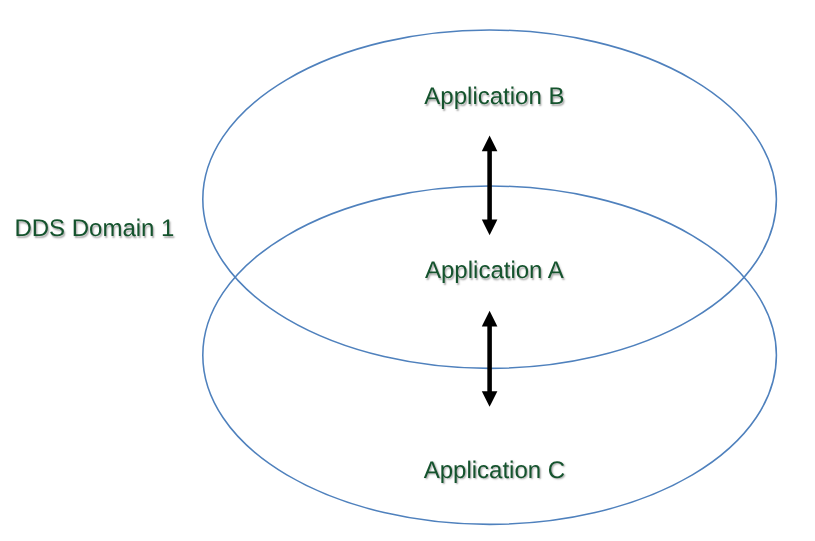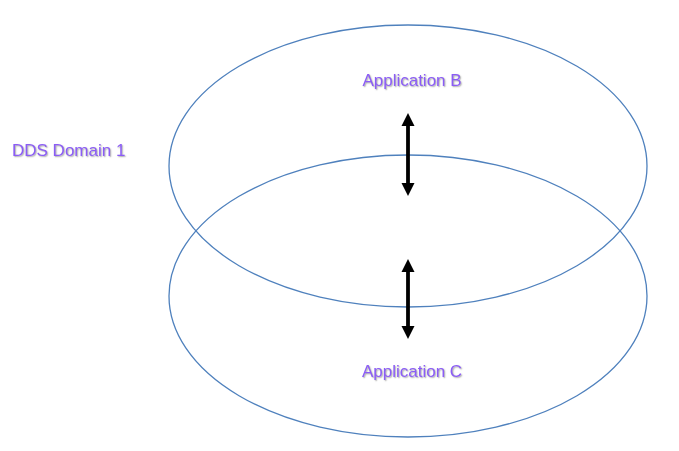--- a/index.html
+++ b/index.html
@@ -24,30 +24,31 @@
     fill: none;
     stroke-width: 1.3px;
   }
   .arrow-stem {
     stroke-width: 3.8px;
     stroke-linecap: butt;
   }
   .label {
     position: absolute;
     white-space: nowrap;
-    color: #8b5cf6;
-    font-size: 17px;
+    color: #14532d;
+    font-size: 20px;
     line-height: 1.1;
     text-shadow: 1px 1px 1.5px rgba(0,0,0,0.35);
   }
   .app-label {
     transform: translate(-50%, -50%);
   }
   .domain-label {
     transform: translateY(-50%);
+    margin-top: 40px;
   }
 </style>
 </head>
 <body>
 
 <div class="canvas">
   <svg width="679" height="451" viewBox="0 0 679 451">
     <ellipse class="domain-ellipse" cx="408" cy="166" rx="239" ry="141" stroke="#4f81bd"></ellipse>
     <ellipse class="domain-ellipse" cx="408" cy="296" rx="239" ry="141" stroke="#4f81bd"></ellipse>
     <g class="double-arrow">
@@ -58,14 +59,15 @@
     <g class="double-arrow">
         <line x1="408" x2="408" y1="269" y2="329" stroke="#000000" class="arrow-stem"></line>
         <path d="M 408 259 L 401.5 272 L 414.5 272 Z" fill="#000000"></path>
         <path d="M 408 339 L 401.5 326 L 414.5 326 Z" fill="#000000"></path>
       </g>
   </svg>
 
   <div class="label domain-label" style="left: 12px; top: 151px;">DDS Domain 1</div>
 
   <div class="label app-label" style="left: 412px; top: 81px;">Application B</div>
-  <div class="label app-label" style="left: 412px; top: 372px;">Application C</div>
+  <div class="label app-label" style="left: 412px; top: 226px;">Application A</div>
+  <div class="label app-label" style="left: 412px; top: 392px;">Application C</div>
 </div>
 
 </body></html>

